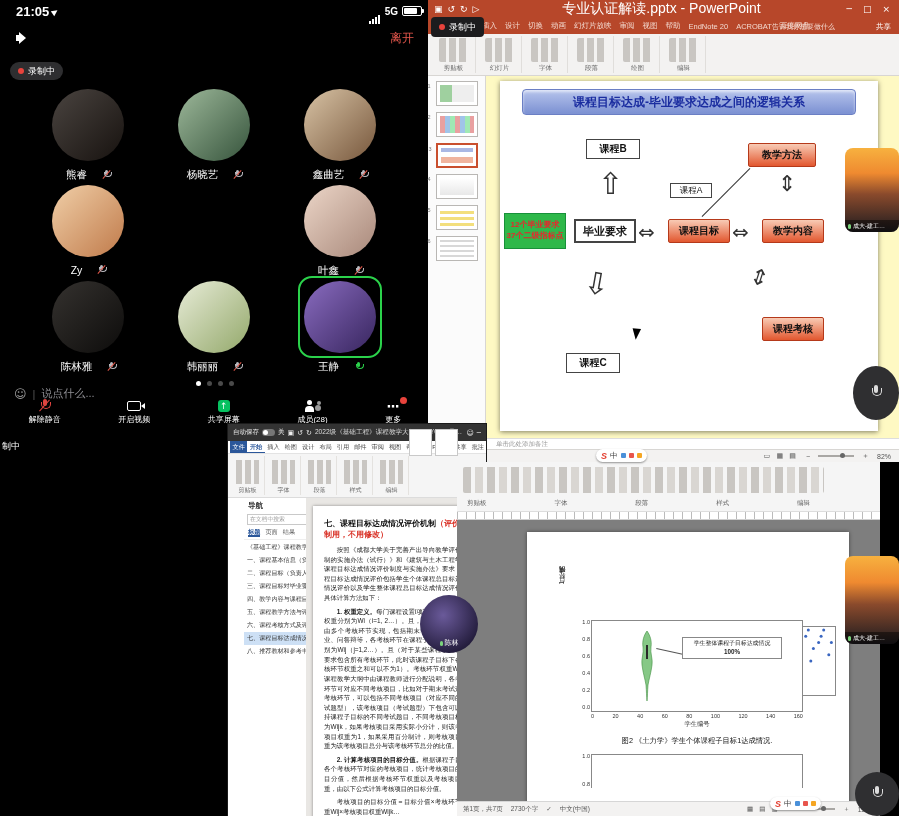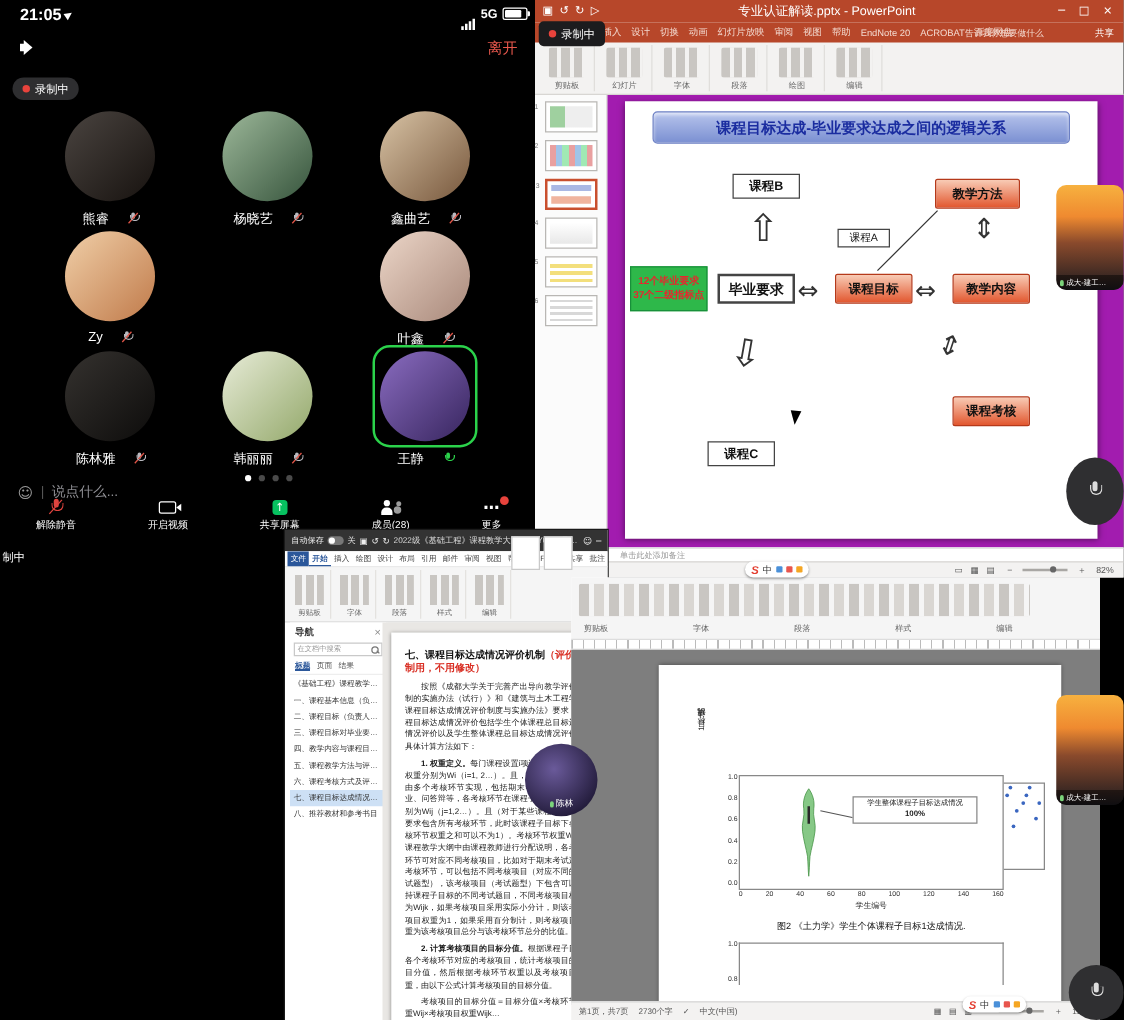--- a/index.html
+++ b/index.html
@@ -64,21 +64,21 @@
   .ic-ppl::before{content:"";position:absolute;left:2px;top:0;width:5px;height:5px;border-radius:50%;background:#fff}
   .ic-ppl::after{content:"";position:absolute;left:0;top:6px;width:9px;height:6px;border-radius:4px 4px 0 0;background:#fff}
   .ic-ppl i{position:absolute;right:0;top:1px;width:4px;height:4px;border-radius:50%;background:#9a9a9a;box-shadow:-1px 5px 0 1px #9a9a9a}
   .ic-more{position:relative;font-size:13px;font-weight:700;color:#fff;font-family:"DejaVu Sans",sans-serif}
   .bdg{position:absolute;top:-2px;right:-7px;width:7px;height:7px;border-radius:50%;background:#e8433c}
 
   
   #ppt{left:428px;top:0;width:471px;height:462px;background:#f3f2f1}
   .pt-title{left:0;right:0;top:0;height:18px;background:#B7472A;display:flex;align-items:center;gap:5px;padding:0 6px;color:#fff}
   .pt-title .q{font-size:9px;font-family:"DejaVu Sans",sans-serif}
-  .pt-title .ttl{flex:1;text-align:center;font-size:10px;white-space:nowrap;overflow:hidden;text-overflow:ellipsis}
+  .pt-title .ttl{flex:1;text-align:center;font-size:14px;white-space:nowrap;overflow:hidden;text-overflow:ellipsis}
   .pt-title .wc{font-size:9px;padding:0 3px;font-family:"DejaVu Sans",sans-serif}
   .pt-tabs{left:0;right:0;top:18px;height:16px;background:#B7472A;display:flex;align-items:flex-end;padding-left:4px;overflow:hidden}
   .ptab{font-size:7.5px;color:#f3d9cf;padding:3px 4px;white-space:nowrap}
   .ptab.active{background:#f3f2f1;color:#B7472A;border-radius:2px 2px 0 0}
   .pt-tellme{right:64px;top:22px;font-size:7px;color:#f3d9cf;white-space:nowrap}
   .pt-share{right:8px;top:22px;font-size:7.5px;color:#fff}
   .pt-ribbon{left:0;right:0;top:34px;height:42px;border-bottom:1px solid #d8d6d3;display:flex;align-items:stretch;gap:2px;padding:2px 4px}
   .rgroup{display:flex;flex-direction:column;justify-content:flex-end;align-items:center;border-right:1px solid #e0dedb;padding:0 7px;color:#6a6a6a;font-size:6.5px;min-width:44px}
   .rgroup::before{content:"";display:block;width:100%;height:24px;margin-bottom:2px;border-radius:2px;
     background:repeating-linear-gradient(90deg,#c9c6c2 0 7px,#f3f2f1 7px 10px),linear-gradient(#dedcd8,#cfccc8)}
@@ -86,21 +86,21 @@
   .thumb{position:relative;width:42px;height:25px;background:#fff;border:1px solid #b9b7b4;margin:0 auto 6px auto}
   .thumb .num{position:absolute;left:-9px;top:1px;font-size:5.5px;color:#777}
   .thumb i{position:absolute;inset:3px}
   .t1 i{background:linear-gradient(90deg,#9fd09f 35%,#eee 35%)}
   .t2 i{background:repeating-linear-gradient(90deg,#e9a0a0 0 5px,#a0c4e9 5px 10px,#a0e9b4 10px 15px)}
   .t3{border:2px solid #c94f2e}
   .t3 i{background:linear-gradient(180deg,#aab8e4 30%,#fff 30%),#fff;box-shadow:inset 0 -6px 0 #f0b49e}
   .t4 i{background:linear-gradient(#fff,#e8e8e8)}
   .t5 i{background:repeating-linear-gradient(0deg,#f3df7c 0 3px,#fff 3px 6px)}
   .t6 i{background:repeating-linear-gradient(0deg,#d8d8d8 0 2px,#fff 2px 5px)}
-  .pt-canvas{left:58px;top:76px;right:0;height:362px;background:#a21caf;overflow:hidden}
+  .pt-canvas{left:58px;top:76px;right:0;height:362px;background:#fef9c3;overflow:hidden}
   .slide{position:absolute;left:14px;top:5px;width:378px;height:350px;background:#fff;box-shadow:0 1px 5px rgba(0,0,0,.5)}
   .banner{position:absolute;left:22px;right:22px;top:8px;height:26px;border:1px solid #6b7fc4;border-radius:4px;
     background:linear-gradient(180deg,#b7c4ec,#7b90d2);display:flex;align-items:center;justify-content:center;
     font-size:12px;font-weight:700;color:#1b2da0;box-shadow:inset 0 2px 3px rgba(255,255,255,.6)}
   .nb{position:absolute;display:flex;align-items:center;justify-content:center;background:#fff;border:1px solid #444;
     font-size:10px;font-weight:700;color:#111}
   .nb.red{background:linear-gradient(180deg,#f8cbb5,#e2572f);border:1px solid #b5391a;border-radius:2px}
   .b-courseb{left:86px;top:58px;width:54px;height:20px}
   .b-gradreq{left:74px;top:138px;width:62px;height:24px;border-width:2px;font-size:11px}
   .b-courseobj{left:168px;top:138px;width:62px;height:24px}
@@ -137,21 +137,21 @@
   .wtab{font-size:6.2px;color:#444;padding:2px 2.5px;white-space:nowrap}
   .wtab:first-child{background:#2b579a;color:#fff}
   .wtab.active{color:#2b579a;font-weight:700;box-shadow:inset 0 -2px 0 #2b579a}
   .wl-extra{right:2px;top:19px;font-size:6.2px;color:#444;background:#fff;display:flex;gap:5px;padding-left:3px}
   .wl-ribbon{left:0;right:0;top:30px;height:44px;background:#f5f5f5;border-bottom:1px solid #dcdcdc;display:flex;align-items:stretch;gap:2px;padding:2px 3px;position:absolute}
   .wgroup{display:flex;flex-direction:column;justify-content:flex-end;align-items:center;border-right:1px solid #e4e2df;padding:0 5px;color:#6a6a6a;font-size:6px;min-width:34px}
   .wgroup::before{content:"";display:block;width:100%;height:24px;margin-bottom:2px;
     background:repeating-linear-gradient(90deg,#c9c6c2 0 6px,#f5f5f5 6px 9px),linear-gradient(#e2e0dc,#d2cfcb)}
   .wl-cards{position:absolute;right:28px;top:5px;display:flex;gap:3px}
   .card{width:23px;height:27px;background:#fff;border:1px solid #c9c9c9}
-  .wl-nav{left:4px;top:74px;width:78px;bottom:0;background:#fff;border-right:1px solid #ddd;position:absolute;overflow:hidden}
+  .wl-nav{left:16px;top:74px;width:78px;bottom:0;background:#fff;border-right:1px solid #ddd;position:absolute;overflow:hidden}
   .nav-h{display:flex;justify-content:space-between;align-items:center;padding:3px 4px;font-size:7.5px;font-weight:700;color:#333}
   .nav-h .x{color:#888;font-weight:400;font-family:"DejaVu Sans",sans-serif;font-size:7px}
   .nav-s{margin:0 3px;height:11px;border:1px solid #c9c9c9;display:flex;align-items:center;padding:0 2px;gap:2px}
   .nav-s .ph{flex:1;font-size:5.8px;color:#999;white-space:nowrap;overflow:hidden}
   .mag{position:relative;width:6px;height:6px}
   .mag::before{content:"";position:absolute;left:0;top:0;width:4px;height:4px;border:1px solid #777;border-radius:50%}
   .mag::after{content:"";position:absolute;left:4px;top:4px;width:2.5px;height:1px;background:#777;transform:rotate(45deg)}
   .nav-t{display:flex;gap:5px;padding:3px 4px 2px 4px;border-bottom:1px solid #eee}
   .ntab{font-size:6.2px;color:#555}
   .ntab.active{color:#2b579a;font-weight:700;box-shadow:inset 0 -2px 0 #2b579a}

